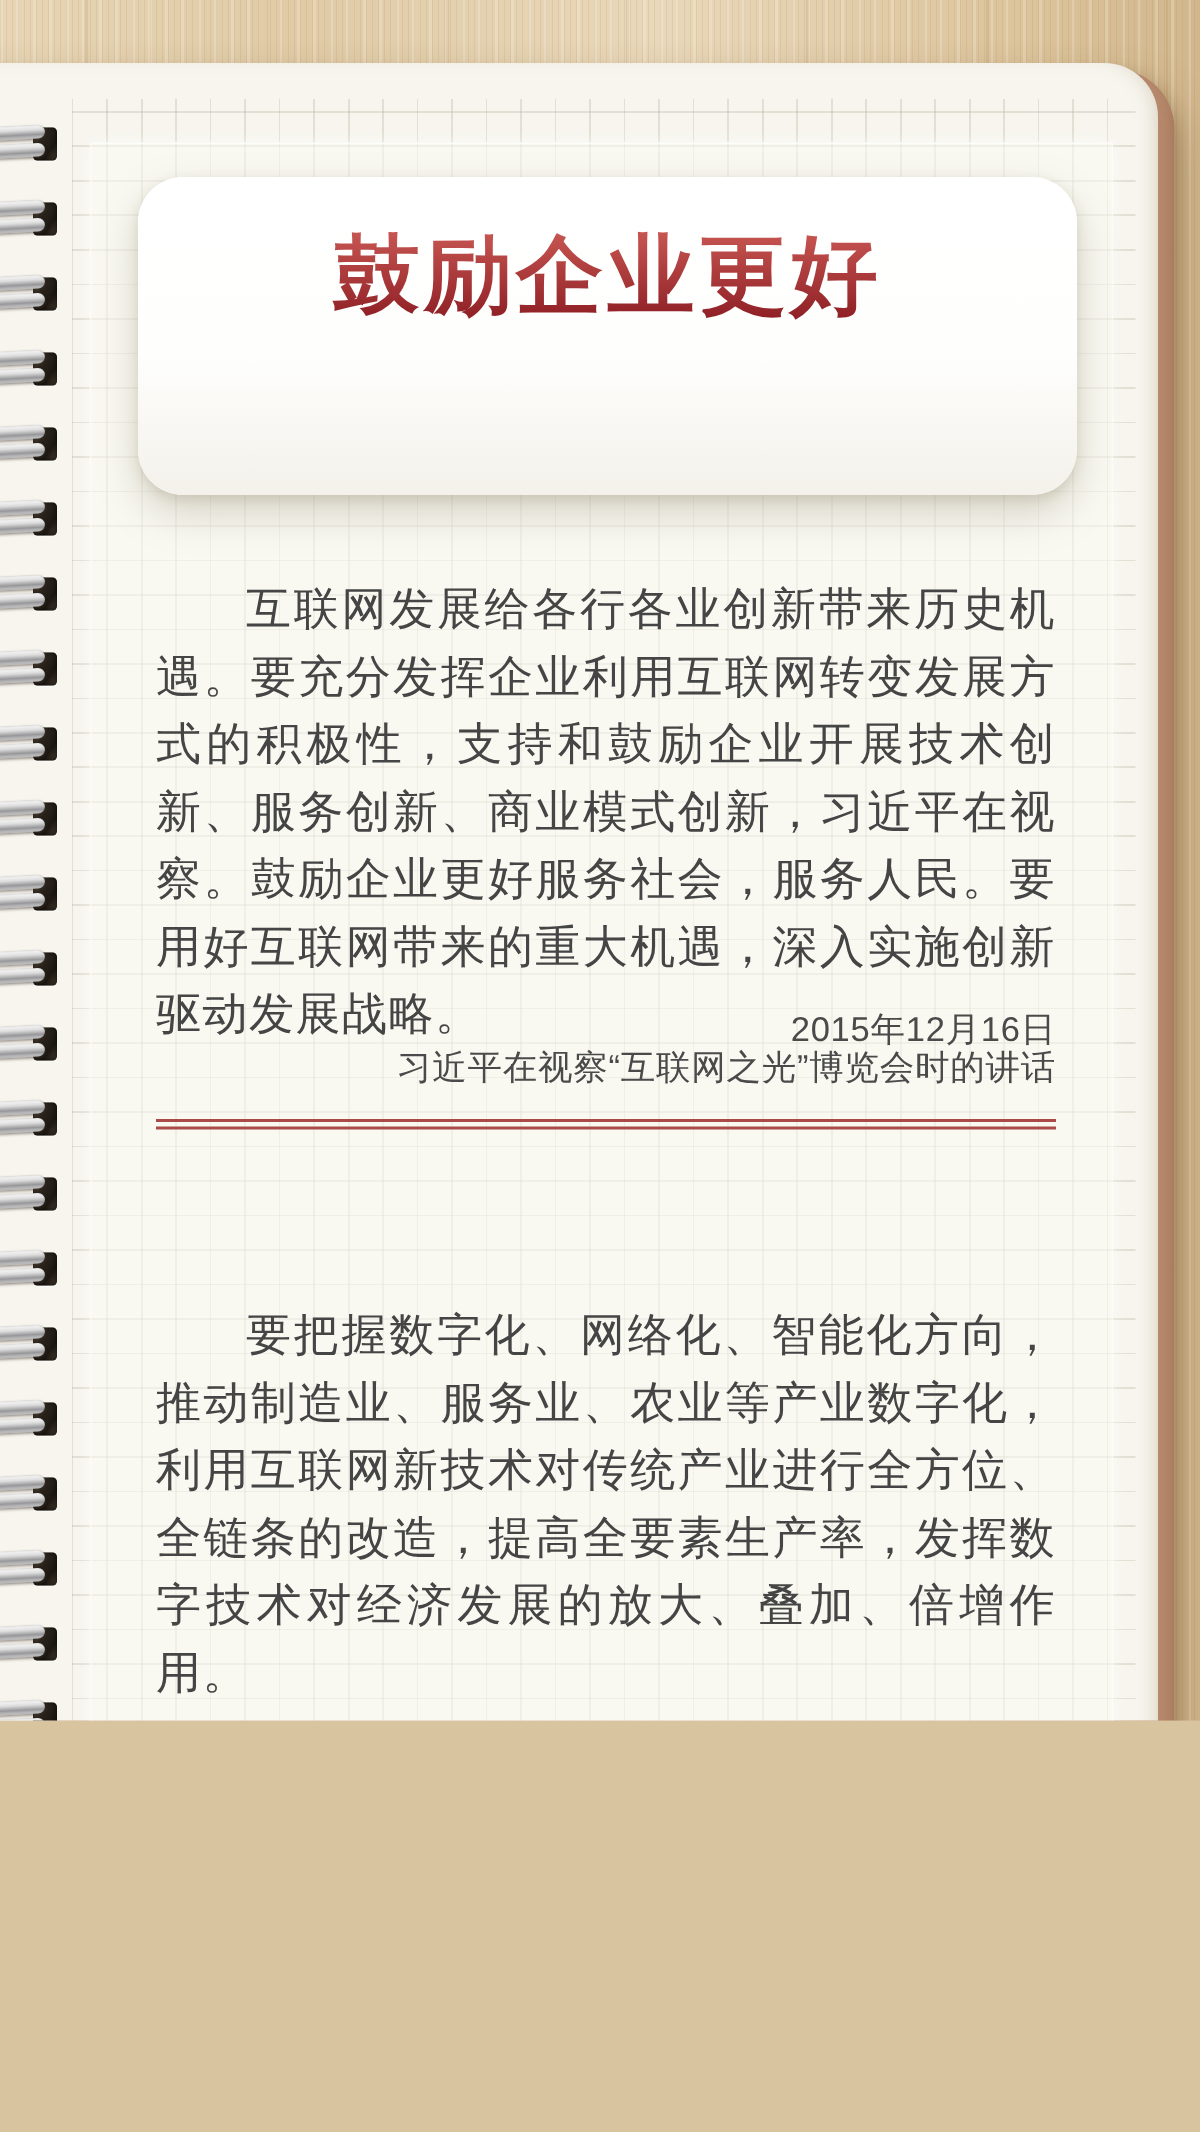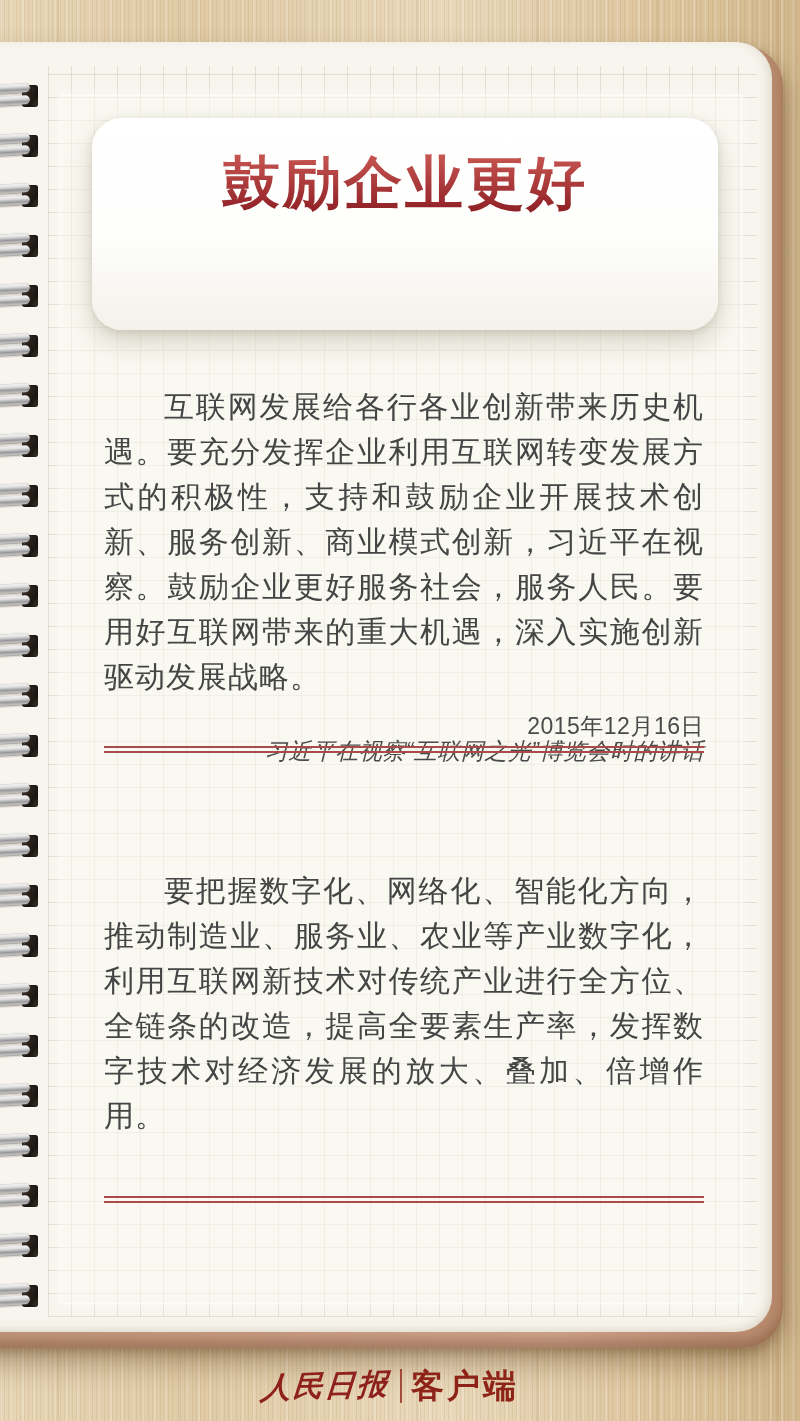--- a/index.html
+++ b/index.html
@@ -1,17 +1,17 @@
 <!DOCTYPE html>
 <html><head>
 <meta charset="utf-8">
 <style>
   html,body{margin:0;padding:0;}
   body{font-family:"Liberation Sans","DejaVu Sans",sans-serif;background:#d8c49e;}
-  .canvas{position:relative;width:800px;height:1421px;overflow:hidden;
+  .canvas{position:relative;width:800px;height:1147px;overflow:hidden;
     background:
       repeating-linear-gradient(90deg, rgba(139,101,54,.10) 0px, rgba(139,101,54,.10) 1px, transparent 1px, transparent 4px),
       repeating-linear-gradient(90deg, rgba(255,250,240,.22) 0px, rgba(255,250,240,.22) 2px, transparent 2px, transparent 11px),
       repeating-linear-gradient(90deg, transparent 0px, transparent 57px, rgba(150,104,48,.13) 57px, rgba(150,104,48,.13) 59px, transparent 59px, transparent 120px),
       linear-gradient(90deg,#e7d5b5 0%,#e0cba6 25%,#e9d8ba 55%,#dcc49c 85%,#d2b78d 100%);
   }
   .cover{position:absolute;left:-26px;top:46px;width:809px;height:1302px;
     border-radius:0 40px 40px 0;
     background:linear-gradient(90deg,#bf9377 0%,#cda088 72%,#b6886b 100%);
     box-shadow:0 14px 30px rgba(95,65,30,.45),0 4px 10px rgba(95,65,30,.3),
@@ -39,23 +39,23 @@
   @supports ((-webkit-background-clip:text) or (background-clip:text)){
     .title{color:transparent;}
   }
   .body{position:absolute;left:130px;width:600px;margin:0;
     font-size:30px;line-height:45px;letter-spacing:1px;color:#454545;
     text-align:justify;text-indent:2em;}
   .q1{top:342px;}
   .q2{top:826px;}
   .meta{position:absolute;left:130px;width:600px;text-align:right;
     font-size:23px;line-height:24px;letter-spacing:.5px;color:#4a4a4a;}
-  .m1{top:672px;}
+  .m1{top:632px;}
   .m2{top:1097px;}
-  .meta .src{margin-top:1px;font-style:italic;}
+  .meta .src{margin-top:1px;}
   .rule{position:absolute;left:130px;width:600px;height:7px;box-sizing:border-box;
     border-top:2px solid #ab4b49;border-bottom:2px solid #ab4b49;}
   .r1{top:704px;}
   .r2{top:1154px;}
   .binding{position:absolute;left:0;top:0;width:52px;height:1421px;}
   .coil{position:absolute;left:-6px;width:44px;height:24px;}
   .coil span{position:absolute;display:block;}
   .coil .hole{right:0;top:1px;width:16px;height:22px;border-radius:3px;
     background:linear-gradient(125deg,#6b5d4e 0%,#2b241d 35%,#1d1812 70%,#4a3f33 100%);
     box-shadow:inset 0 0 3px rgba(0,0,0,.8),0 1px 1px rgba(255,255,255,.5);}

